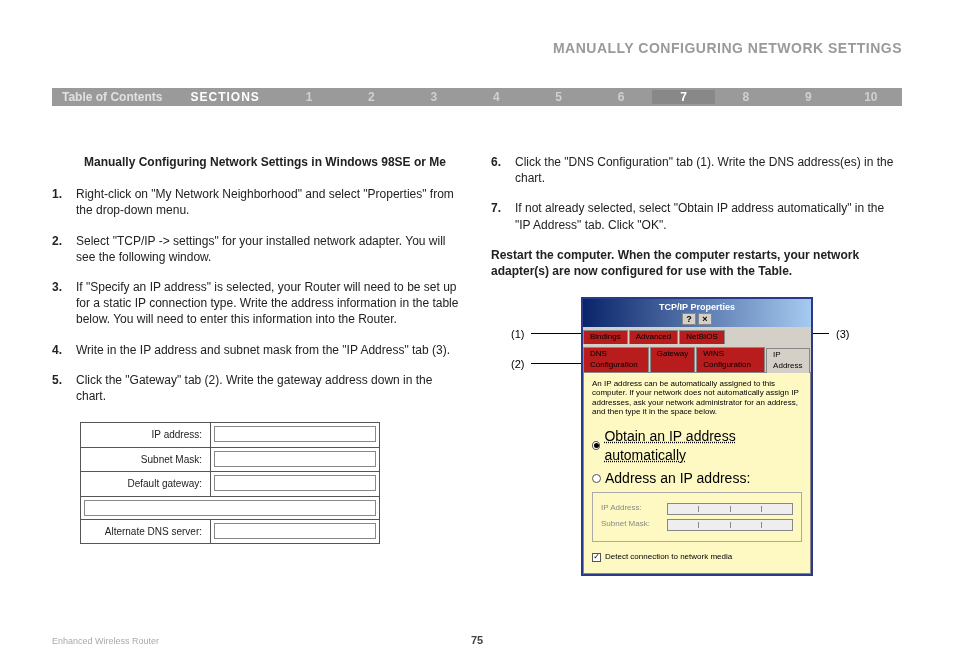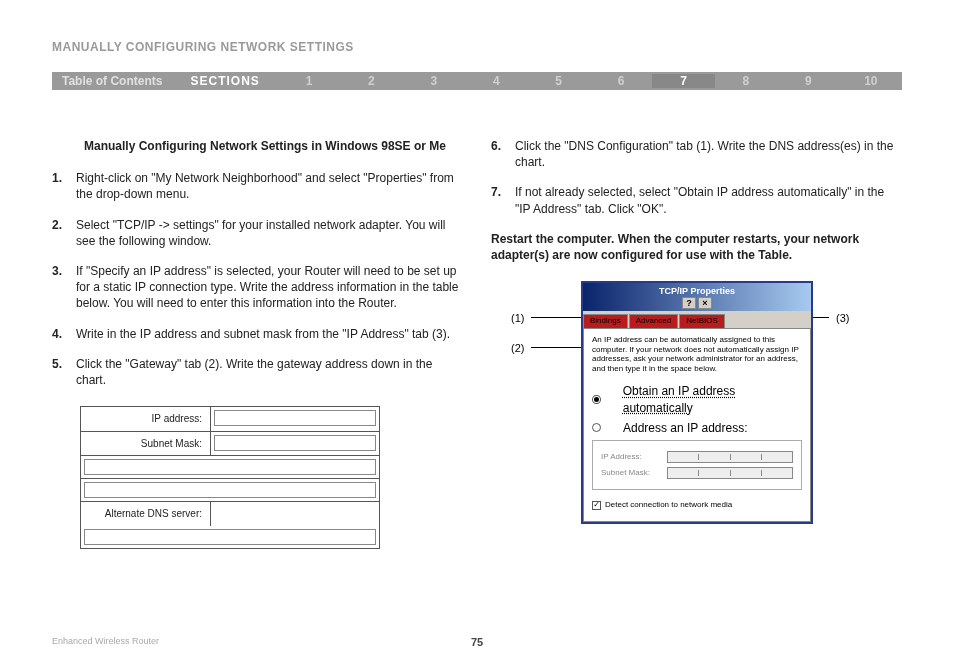--- a/index.html
+++ b/index.html
@@ -1,61 +1,61 @@
 <!DOCTYPE html>
 <html><head>
 <meta charset="utf-8">
 <style>
   * { box-sizing: border-box; margin: 0; padding: 0; }
   body { background: #fff; font-family: Arial, Helvetica, sans-serif; }
   .page { width: 954px; height: 668px; position: relative; background: #fff; padding: 40px 52px 20px 52px; }
-  .title { color: #9a9a9a; font-weight: bold; font-size: 12px; letter-spacing: 0.5px; margin-bottom: 18px; }
+  .title { color: #9a9a9a; font-weight: bold; font-size: 14px; letter-spacing: 0.5px; margin-bottom: 32px; text-align: right; }
   .navbar { background: #9a9a9a; height: 18px; display: flex; align-items: center; color: #fff; font-size: 12px; }
   .navbar .toc { padding: 0 10px; font-weight: bold; color:#e0e0e0; }
   .navbar .sections { font-weight: bold; padding: 0 18px; color: #fff; letter-spacing: 1px; }
   .navbar .num { flex: 1; text-align: center; color:#d0d0d0; font-weight:bold; }
   .navbar .num.active { color: #fff; background:#888; }
   .content { display: flex; gap: 28px; margin-top: 48px; font-size: 12px; color: #222; line-height: 1.35; }
   .col { flex: 1; }
   .subtitle { font-weight: bold; margin-bottom: 16px; font-size: 12px; padding-left: 32px; }
   ol.steps { list-style: none; }
   ol.steps li { display: flex; margin-bottom: 14px; }
   ol.steps li .n { font-weight: bold; width: 24px; flex-shrink: 0; }
   .chart-table { border: 1px solid #555; margin-top: 18px; margin-left: 28px; width: 300px; }
   .chart-table .row { display: flex; border-bottom: 1px solid #555; }
-  .chart-table .row:last-child { border-bottom: none; flex-direction: column; }
+  .chart-table .row:last-child { border-bottom: none; }
   .chart-table .lbl { width: 130px; padding: 5px 8px; font-size: 10px; text-align: right; border-right: 1px solid #555; color:#222; }
   .chart-table .val { flex:1; padding: 3px; }
   .chart-table .val .inp { width:100%; height:16px; border:1px solid #888; background:#fff; }
   .restart { font-weight: bold; margin-top: 6px; }
   .figwrap { position:relative; margin-top:18px; height:240px; }
   .callout { position:absolute; font-size:11px; color:#000; }
   .callout .line { position:absolute; height:1px; background:#000; }
   .dialog { position:absolute; left:90px; top:0px; width:232px; border:2px solid #2a3a8a; background:#d4d0c8; font-size:9px; }
   .dlg-title { background: linear-gradient(to right,#0a246a,#a6caf0); color:#fff; font-weight:bold; padding:2px 4px; display:flex; justify-content:space-between; align-items:center;flex-direction:column; }
   .dlg-title .btns { display:flex; gap:2px; }
   .dlg-title .wb { width:14px; height:12px; background:#d4d0c8; border:1px solid #888; display:flex; align-items:center; justify-content:center; font-size:9px; color:#000; line-height:1; }
   .tabrow { display:flex; background:#d4d0c8; padding-top:3px; }
   .tab { border:1px solid #888; border-bottom:none; padding:1px 6px; background:#b91c1c; font-size:8px; margin-right:1px; color:#000; }
   .tab.active { background:#d4d0c8; position:relative; top:1px; }
-  .tabpanel { border:1px solid #888; background:#ffffff; padding:6px 8px 10px 8px; color:#000; }
+  .tabpanel { border:1px solid #888; background:#fef9c3; padding:6px 8px 10px 8px; color:#000; }
   .desc { font-size:8px; margin-bottom:10px; line-height:1.2; }
-  .radio { display:flex; align-items:center; gap:22px; font-size:12px; margin:4px 0; }
+  .radio { display:flex; align-items:center; gap:4px; font-size:14px; margin:4px 0; }
   .radio .dot { width:9px; height:9px; border:1px solid #555; border-radius:50%; background:#fff; display:flex; align-items:center; justify-content:center; }
   .radio .dot.sel::after { content:""; width:5px; height:5px; background:#000; border-radius:50%; display:block; }
   .radio .txt.underline { text-decoration: underline dotted; }
   .ipgroup { border:1px solid #aaa; padding:6px 8px; margin-top:2px; }
   .iprow { display:flex; align-items:center; gap:6px; margin:4px 0; font-size:8px; color:#888; }
   .iprow .lbl2 { width:60px; }
   .ipbox { flex:1; height:12px; border:1px solid #888; background:#eee; display:flex; }
   .ipbox span { width:1px; background:#888; margin:2px 0; }
   .ipbox .seg { flex:1; }
   .chk { display:flex; align-items:center; gap:4px; font-size:8px; margin-top:10px; }
   .chk .box { width:9px; height:9px; border:1px solid #555; background:#fff; display:flex; align-items:center; justify-content:center; font-size:8px; line-height:1; }
-  .footer { position:absolute; bottom:22px; left:52px; right:52px; display:flex; align-items:flex-start; font-size:9px; color:#aaa; }
+  .footer { position:absolute; bottom:22px; left:52px; right:52px; display:flex; align-items:flex-end; font-size:9px; color:#aaa; }
   .footer .pg { position:absolute; left:50%; transform:translateX(-50%); font-weight:bold; color:#444; font-size:11px; }
 </style>
 </head>
 <body>
 
 <div class="page">
 
   <div class="title">MANUALLY CONFIGURING NETWORK SETTINGS</div>
 
   <div class="navbar">
@@ -106,20 +106,21 @@
               <div class="inp"></div>
             </div>
           </div>
         <div class="row">
             <div class="lbl">Subnet Mask:</div>
             <div class="val">
               <div class="inp"></div>
             </div>
           </div>
         <div class="row">
+            <div class="lbl">Default gateway:</div>
             <div class="val">
               <div class="inp"></div>
             </div>
           </div>
         <div class="row">
             <div class="val">
               <div class="inp"></div>
             </div>
           </div>
         <div class="row">
@@ -155,20 +156,26 @@
             <div class="btns">
               <div class="wb">?</div>
               <div class="wb">×</div>
             </div>
           </div>
           <div class="tabrow">
             <div class="tab">Bindings</div>
             <div class="tab">Advanced</div>
             <div class="tab">NetBIOS</div>
           </div>
+          <div class="tabrow">
+            <div class="tab">DNS Configuration</div>
+            <div class="tab">Gateway</div>
+            <div class="tab">WINS Configuration</div>
+            <div class="tab active">IP Address</div>
+          </div>
           <div class="tabpanel">
             <div class="desc">An IP address can be automatically assigned to this computer. If your network does not automatically assign IP addresses, ask your network administrator for an address, and then type it in the space below.</div>
             <div class="radio">
               <div class="dot sel"></div>
               <span class="txt underline">Obtain an IP address automatically</span>
             </div>
             <div class="radio">
               <div class="dot"></div>
               <span class="txt">Address an IP address:</span>
             </div>

